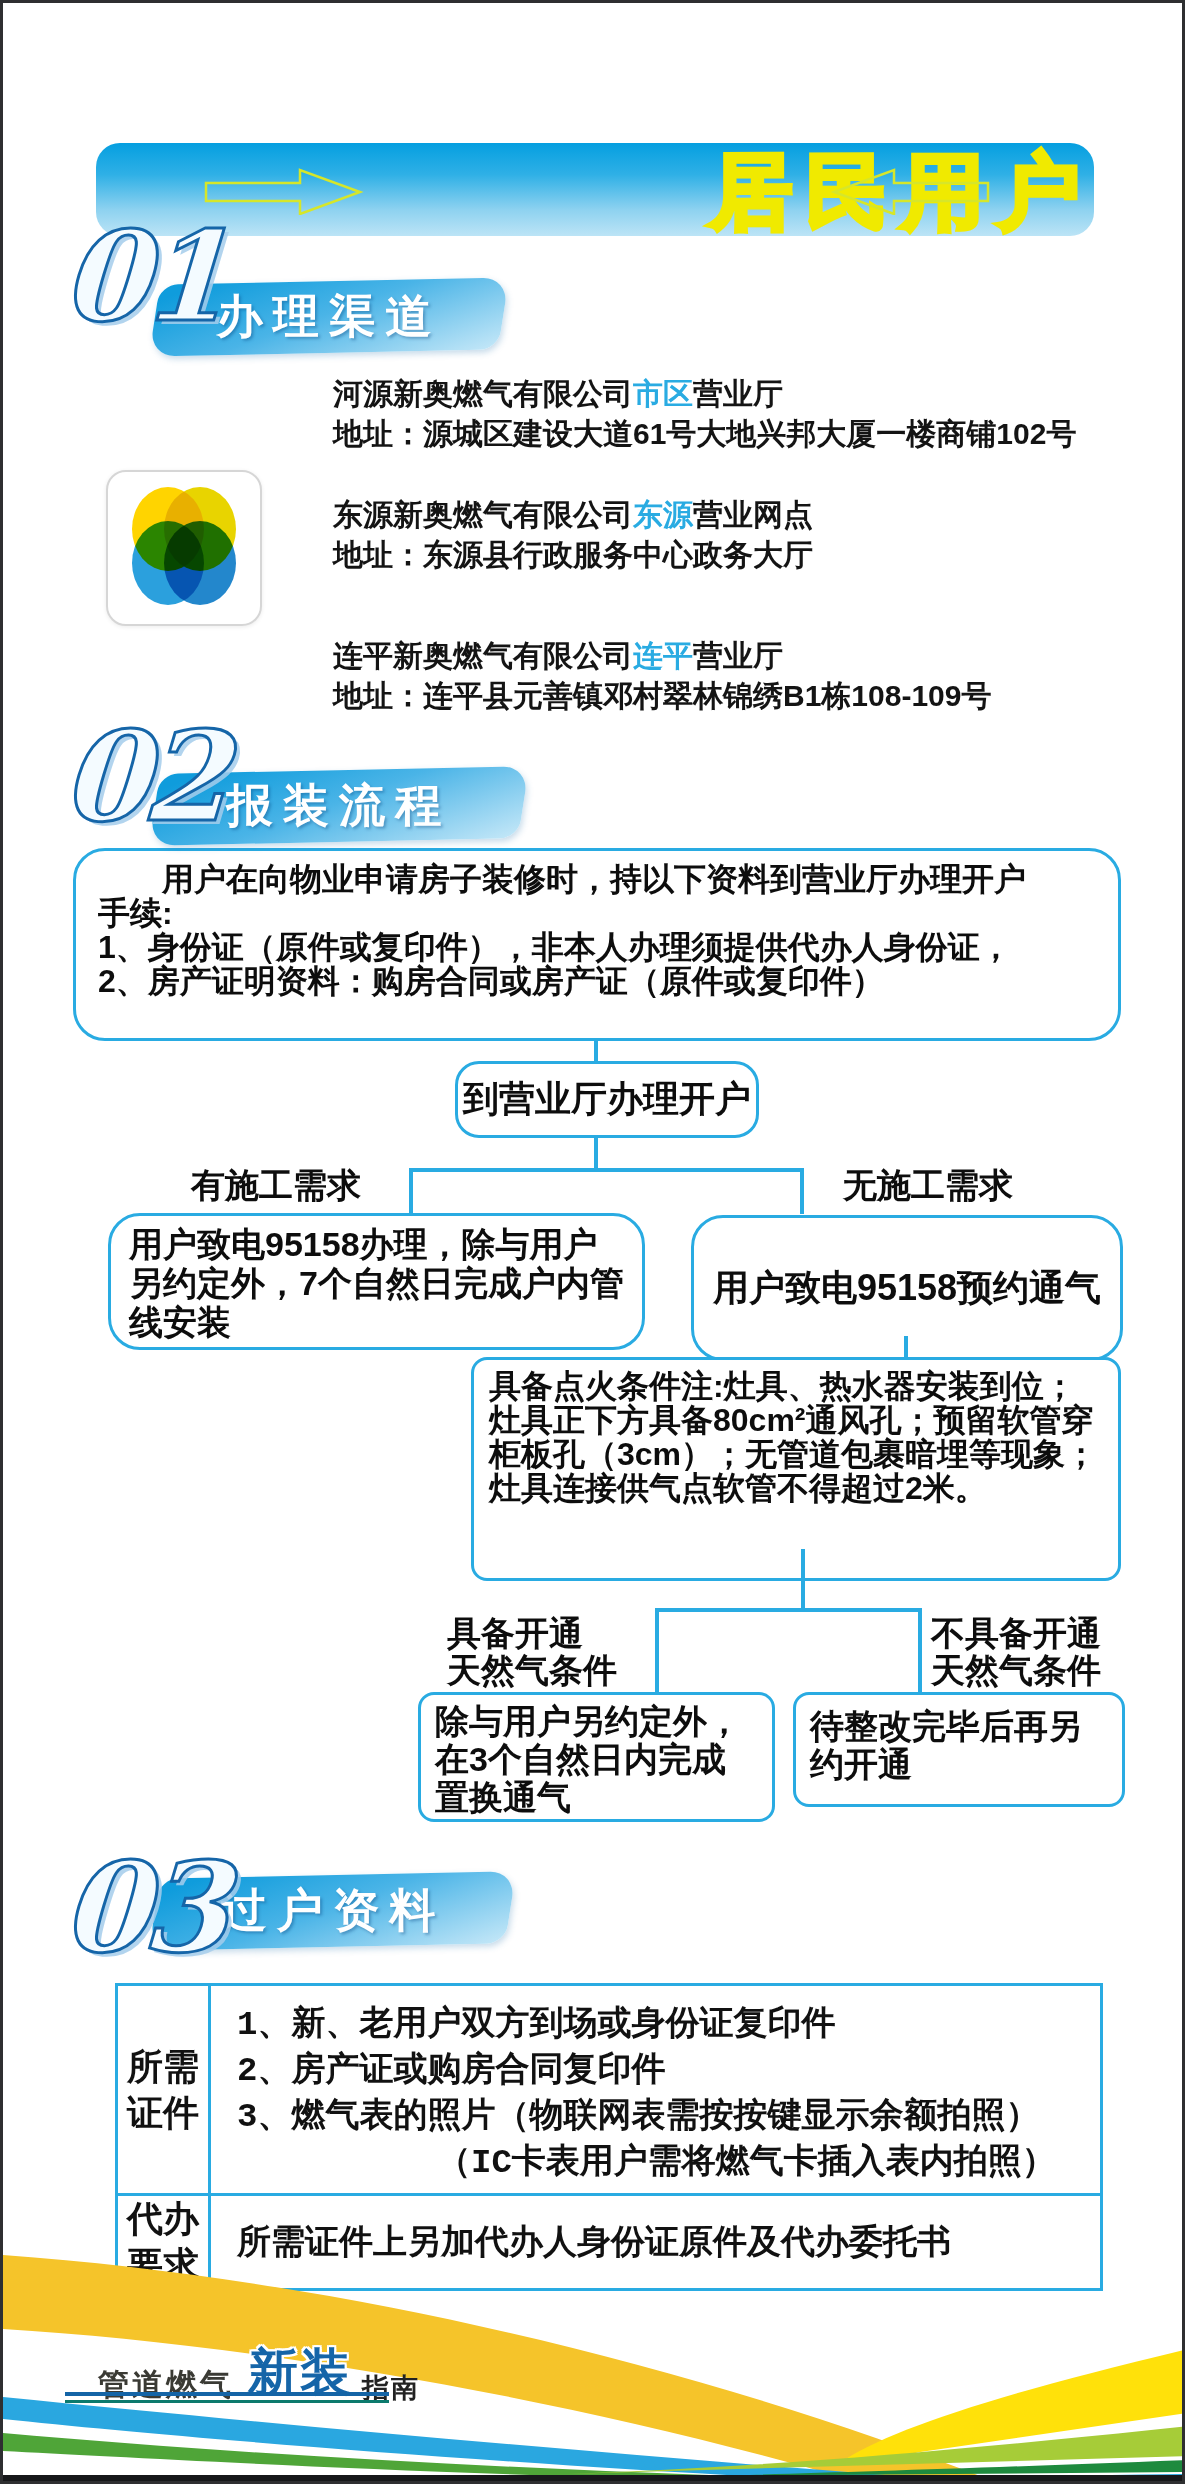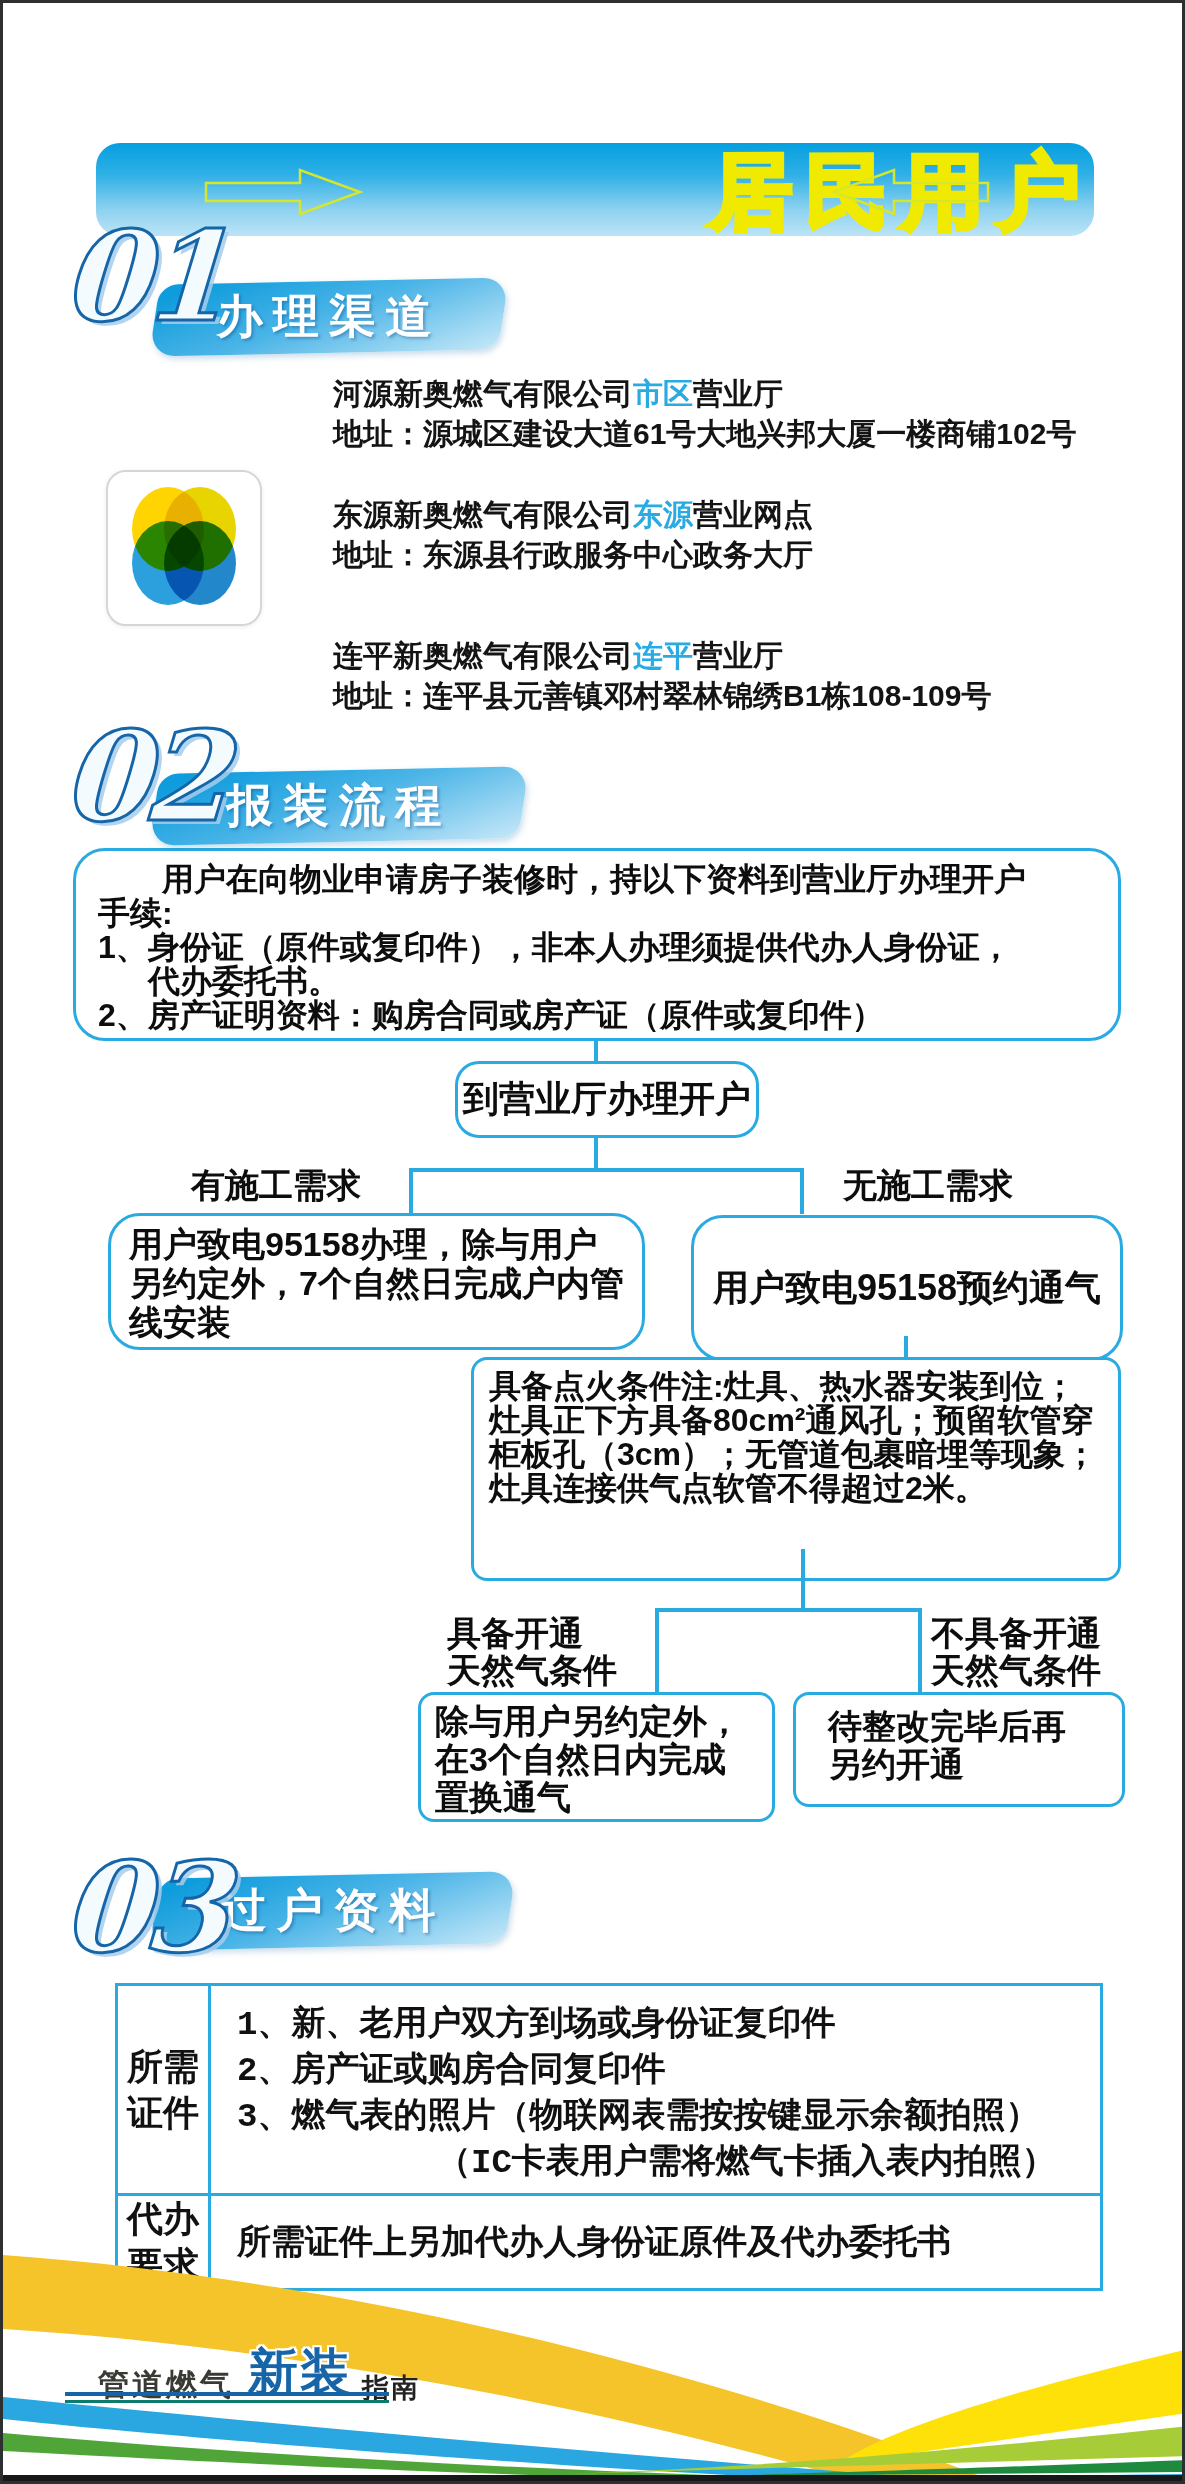--- a/index.html
+++ b/index.html
@@ -151,21 +151,20 @@
 
   <div class="sec-num" style="left:70px; top:712px;">02</div>
   <div class="sec-bar" style="left:152px; top:767px; width:368px;">
     <span>报装流程</span>
   </div>
 
   <div class="fbox" style="left:70px; top:845px; width:1048px; height:193px; padding:11px 22px; font-size:32px; line-height:34px;">
     <div class="intro-line indent-2em">用户在向物业申请房子装修时，持以下资料到营业厅办理开户</div>
     <div class="intro-line">手续:</div>
     <div class="intro-line">1、身份证（原件或复印件），非本人办理须提供代办人身份证，</div>
-    <div class="intro-line indent-1_5em">代办委托书。</div>
     <div class="intro-line">2、房产证明资料：购房合同或房产证（原件或复印件）</div>
   </div>
 
   <div class="vline" style="left:591px; top:1037px; height:22px;"></div>
 
   <div class="fbox center" style="left:452px; top:1058px; width:304px; height:77px; font-size:36px; border-radius:24px;">到营业厅办理开户</div>
 
   <div class="vline" style="left:591px; top:1134px; height:34px;"></div>
   <div class="hline" style="left:406px; top:1165px; width:395px;"></div>
   <div class="vline" style="left:406px; top:1165px; height:46px;"></div>
@@ -189,21 +188,21 @@
   <div class="flabel" style="left:444px; top:1612px;">
     <div>具备开通</div>
     <div>天然气条件</div>
   </div>
   <div class="flabel" style="left:928px; top:1612px;">
     <div>不具备开通</div>
     <div>天然气条件</div>
   </div>
 
   <div class="fbox" style="left:415px; top:1689px; width:357px; height:130px; padding:7px 14px; font-size:34px; line-height:38px; border-radius:16px;">除与用户另约定外，在3个自然日内完成置换通气</div>
-  <div class="fbox" style="left:790px; top:1689px; width:332px; height:115px; padding:12px 32px; font-size:34px; line-height:38px; border-radius:16px;">待整改完毕后再另约开通</div>
+  <div class="fbox" style="left:790px; top:1689px; width:332px; height:115px; padding:12px 14px; font-size:34px; line-height:38px; border-radius:16px;">待整改完毕后再另约开通</div>
 
   <div class="sec-num" style="left:70px; top:1843px;">03</div>
   <div class="sec-bar" style="left:152px; top:1872px; width:355px;">
     <span>过户资料</span>
   </div>
 
   <div class="ttable">
     <div class="cell bR bB thead">所需证件</div>
     <div class="cell bB tcontent1">
       <div>1、新、老用户双方到场或身份证复印件</div>

